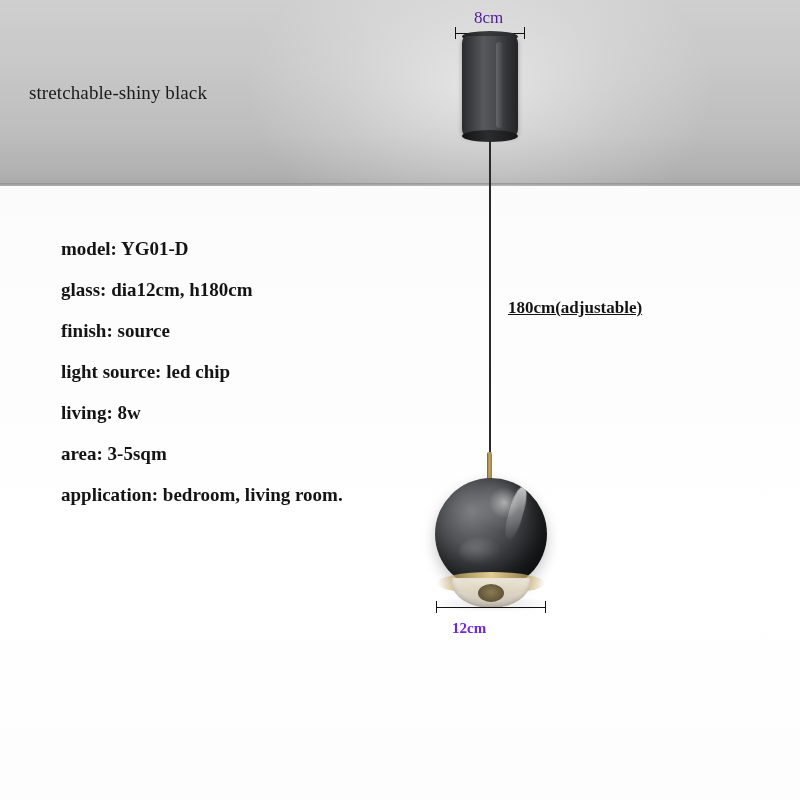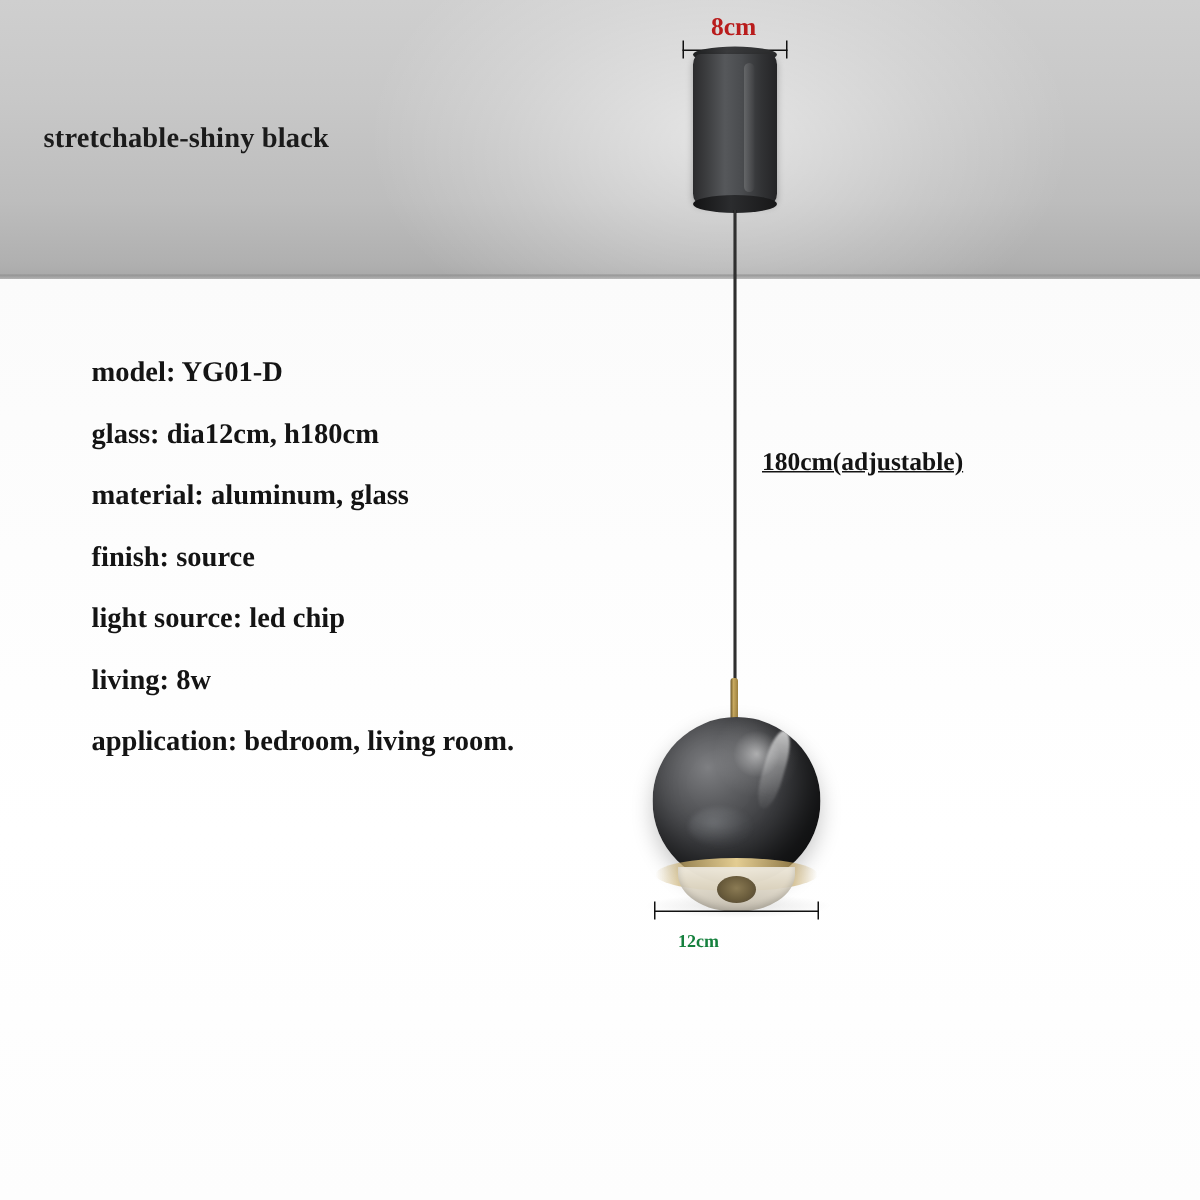--- a/index.html
+++ b/index.html
@@ -50,21 +50,21 @@
     height: 614px;
     background: linear-gradient(180deg, #fbfbfb 0%, #fdfdfd 30%, #ffffff 60%, #fdfdfd 100%);
   }
 
   
   .label-title {
     position: absolute;
     left: 29px;
     top: 82px;
     font-size: 19px;
-    font-weight: bold;
+    font-weight: normal;
     color: #1b1b1b;
     letter-spacing: 0.1px;
     white-space: nowrap;
   }
   .specs {
     position: absolute;
     left: 29px;
     top: 228px;
     width: 420px;
     margin-left: 32px;
@@ -76,30 +76,30 @@
     line-height: 41px;
     white-space: nowrap;
   }
 
   
   .dim-8cm {
     position: absolute;
     left: 474px;
     top: 8px;
     font-size: 17px;
-    font-weight: bold;
-    color: #b91c1c;
+    font-weight: normal;
+    color: #4c1d95;
   }
   .dim-12cm {
     position: absolute;
     left: 452px;
     top: 620px;
-    font-size: 12px;
+    font-size: 15px;
     font-weight: bold;
-    color: #15803d;
+    color: #6d28d9;
   }
   .dim-180cm {
     position: absolute;
     left: 508px;
     top: 298px;
     font-size: 17px;
     font-weight: bold;
     color: #141414;
     white-space: nowrap;
     text-decoration: underline;
@@ -260,24 +260,24 @@
   <div class="ceiling"></div>
   <div class="ceiling-glow"></div>
   <div class="ceiling-edge"></div>
   <div class="wall"></div>
 
   <div class="label-title">stretchable-shiny black</div>
 
   <div class="specs">
     <div class="spec-line">model: YG01-D</div>
     <div class="spec-line">glass: dia12cm, h180cm</div>
-    <div class="spec-line">material: aluminum, glass</div>
     <div class="spec-line">finish: source</div>
     <div class="spec-line">light source: led chip</div>
     <div class="spec-line">living: 8w</div>
+    <div class="spec-line">area: 3-5sqm</div>
     <div class="spec-line">application: bedroom, living room.</div>
   </div>
 
   <div class="dim-8cm">8cm</div>
   <div class="measure-h" style="left:455px; top:33px; width:70px;"></div>
   <div class="tick" style="left:455px; top:27px; height:12px;"></div>
   <div class="tick" style="left:524px; top:27px; height:12px;"></div>
 
   <div class="canopy-top"></div>
   <div class="canopy">

